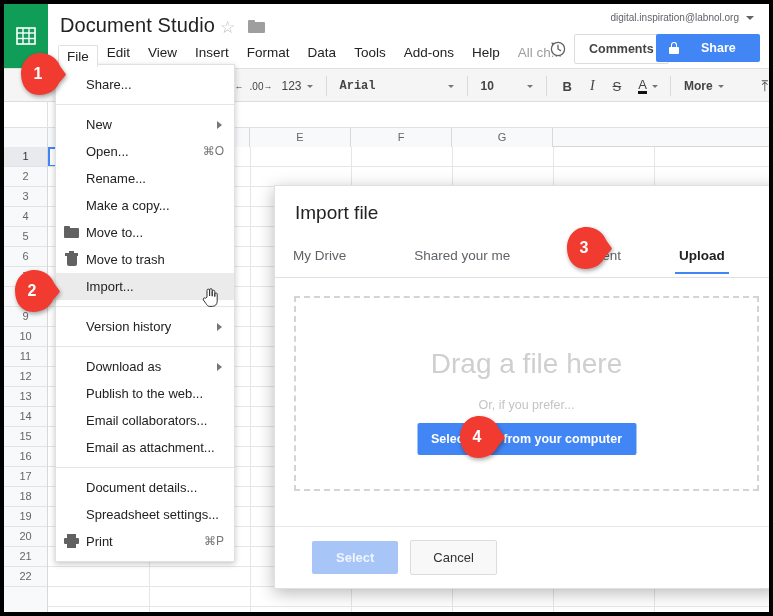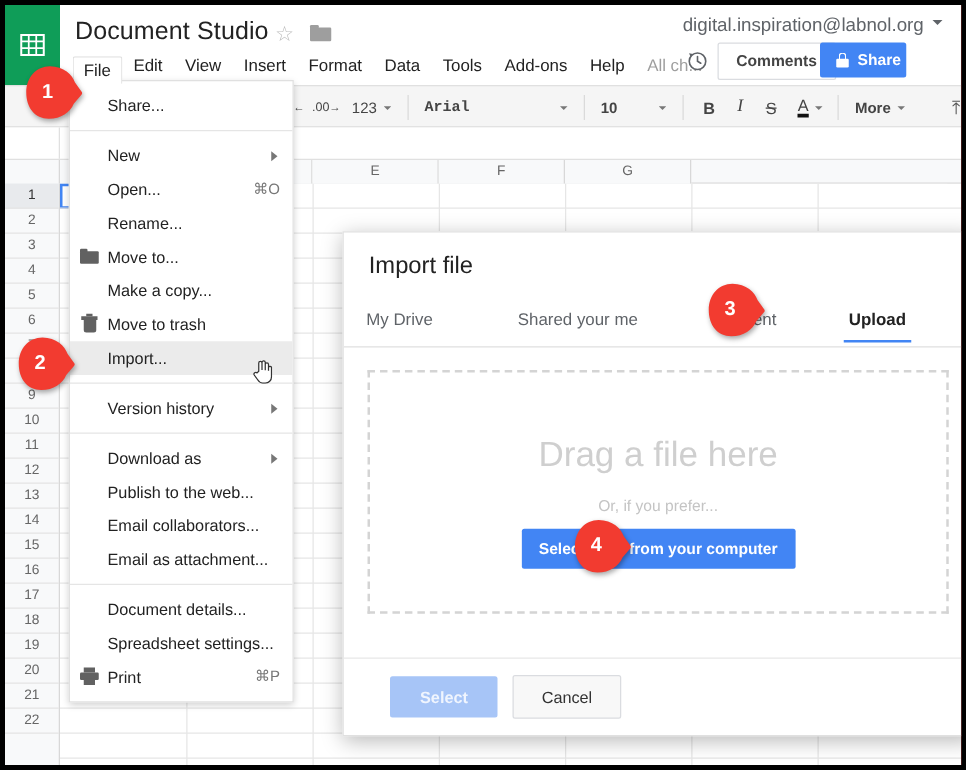--- a/index.html
+++ b/index.html
@@ -49,21 +49,21 @@
     position:absolute; left:0; top:0; width:7px; height:3px;
     background:#9e9e9e; border-radius:1px 1px 0 0;
   }
   .title-folder .f-body {
     position:absolute; left:0; top:2px; width:17px; height:11px;
     background:#9e9e9e; border-radius:1px;
   }
 
   .account {
     position: absolute; right: 30px; top: 8px;
-    font-size: 15px; color: #5f6368; white-space: nowrap;
+    font-size: 10px; color: #5f6368; white-space: nowrap;
   }
   .account-caret {
     position: absolute; right: 15px; top: 12px;
     width: 0; height: 0;
     border-left: 4px solid transparent;
     border-right: 4px solid transparent;
     border-top: 4px solid #5f6368;
   }
 
   
@@ -95,25 +95,25 @@
   .comments-btn {
     position: absolute; left: 570px; top: 30px;
     padding: 7px 14px;
     border: 1px solid #dadce0; border-radius: 2px;
     background: #fff;
     font-size: 12.5px; font-weight: bold; color: #444;
     cursor: pointer;
   }
   .share-btn {
     position: absolute; left: 652px; top: 30px;
-    padding: 7px 4px 7px 13px;
+    padding: 7px 24px 7px 13px;
     border-radius: 2px;
     background: #4285f4;
     color: #fff; font-size: 12.5px; font-weight: bold;
-    display: flex; align-items: center; gap: 7px;
+    display: flex; align-items: center; gap: 22px;
     cursor: pointer;
   }
   .lock-icon { width: 10px; height: 12px; position: relative; display:inline-block; }
   .lock-icon .shackle {
     position:absolute; left:2px; top:0; width:6px; height:6px;
     border: 1.6px solid #fff; border-bottom: none;
     border-radius: 3px 3px 0 0;
   }
   .lock-icon .body {
     position:absolute; left:0; top:5px; width:10px; height:7px;
@@ -528,25 +528,25 @@
           <div class="cell-hline" style="top: 459px;"></div>
         </div>
   </div>
 
   <div class="dropdown" id="filemenu">
         <div class="dd-item"><span>Share...</span></div>
         <div class="dd-sep"></div>
         <div class="dd-item"><span>New</span><span class="dd-arrow"></span></div>
         <div class="dd-item"><span>Open...</span><span class="dd-accel">⌘O</span></div>
         <div class="dd-item"><span>Rename...</span></div>
+        <div class="dd-item"><span>Make a copy...</span></div>
         <div class="dd-item"><span class="dd-ic ic-folder">
             <span class="t"></span>
             <span class="b"></span>
           </span><span>Move to...</span></div>
-        <div class="dd-item"><span>Make a copy...</span></div>
         <div class="dd-item"><span class="dd-ic ic-trash">
             <span class="hd"></span>
             <span class="lid"></span>
             <span class="bd"></span>
           </span><span>Move to trash</span></div>
         <div class="dd-item hl"><span>Import...</span></div>
         <div class="dd-sep"></div>
         <div class="dd-item"><span>Version history</span><span class="dd-arrow"></span></div>
         <div class="dd-sep"></div>
         <div class="dd-item"><span>Download as</span><span class="dd-arrow"></span></div>

